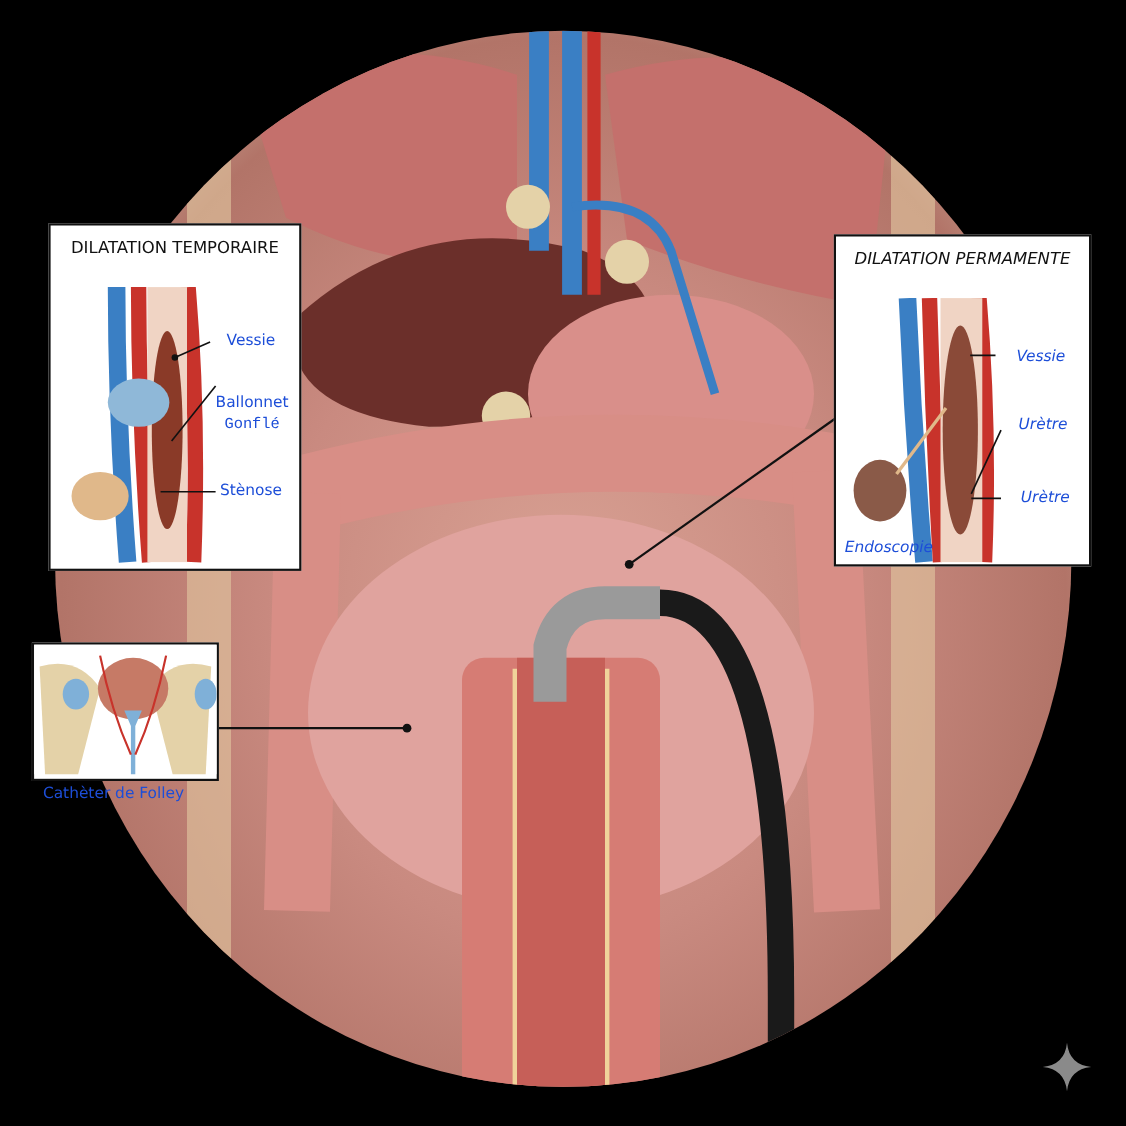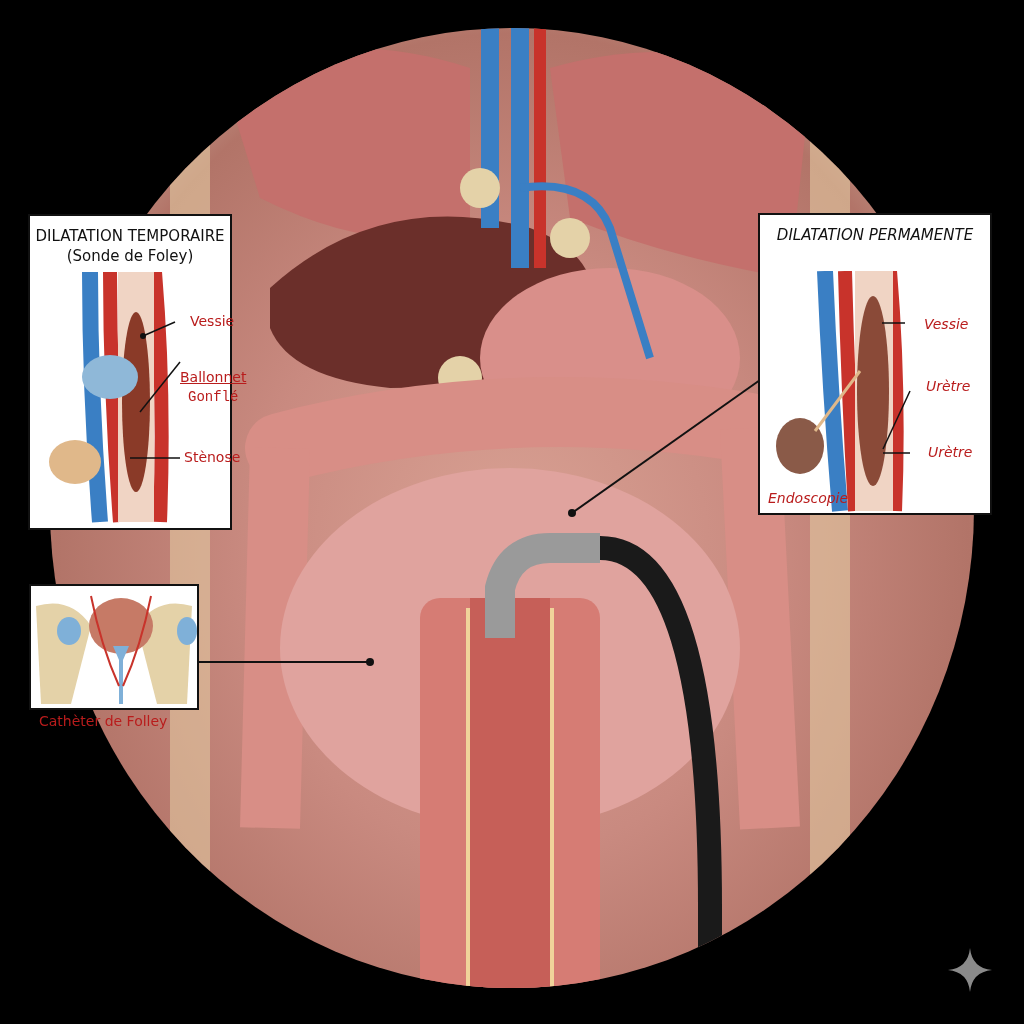--- a/index.html
+++ b/index.html
@@ -2,21 +2,21 @@
 <html><head>
 <meta charset="utf-8">
 <style>
   html,body{margin:0;padding:0;background:#000;}
   body{width:1024px;height:1024px;position:relative;overflow:hidden;font-family:"DejaVu Sans","Liberation Sans",sans-serif;}
   .scene{position:absolute;left:0;top:0;width:1024px;height:1024px;}
   .circle{position:absolute;left:50px;top:28px;width:924px;height:960px;border-radius:50%;overflow:hidden;
     background:radial-gradient(ellipse at 50% 55%,#d9a294 0%,#c98a80 40%,#b27468 70%,#d8c7b2 92%,#e6dccb 100%);}
   .inset{position:absolute;background:#fff;border:2px solid #111;box-sizing:border-box;}
   .inset .title{font-size:15px;color:#111;text-align:center;line-height:20px;}
-  .lbl{position:absolute;font-size:14px;color:#b91c1c;line-height:18px;white-space:nowrap;}
+  .lbl{position:absolute;font-size:14px;color:#1d4ed8;line-height:18px;white-space:nowrap;}
   .sparkle{position:absolute;right:30px;bottom:30px;width:48px;height:48px;}
 </style>
 </head>
 <body>
 
 <div class="scene">
   <div class="circle">
     <svg width="924" height="960" viewBox="0 0 924 960">
 
       <rect x="120" y="0" width="40" height="960" fill="#e2c9a2" opacity="0.6"></rect>
@@ -52,38 +52,37 @@
     </svg>
   </div>
 
   <svg class="scene" width="1024" height="1024">
     <line x1="760" y1="380" x2="572" y2="513" stroke="#111" stroke-width="2"></line>
     <circle cx="572" cy="513" r="4" fill="#111"></circle>
     <line x1="198" y1="662" x2="370" y2="662" stroke="#111" stroke-width="2"></line>
     <circle cx="370" cy="662" r="4" fill="#111"></circle>
   </svg>
 
-  <div class="inset" style="left:28px;top:203px;width:204px;height:316px;margin-top:11px;">
+  <div class="inset" style="left:44px;top:203px;width:230px;height:316px;">
     <div class="title" style="margin-top:10px;">DILATATION TEMPORAIRE</div>
-    <div class="title">(Sonde de Foley)</div>
     <svg style="position:absolute;left:0;top:56px;" width="230" height="258">
       <path d="M60 0 Q60 120 70 250" stroke="#3a7fc4" stroke-width="16" fill="none"></path>
       <path d="M80 0 Q80 120 90 250" stroke="#c8332b" stroke-width="14" fill="none"></path>
       <path d="M125 0 Q135 120 130 250" stroke="#c8332b" stroke-width="14" fill="none"></path>
       <rect x="88" y="0" width="36" height="250" fill="#f0d4c4"></rect>
       <ellipse cx="106" cy="130" rx="14" ry="90" fill="#8a3a28"></ellipse>
       <ellipse cx="80" cy="105" rx="28" ry="22" fill="#8fb8d8"></ellipse>
       <ellipse cx="45" cy="190" rx="26" ry="22" fill="#e0b88a"></ellipse>
       <circle cx="113" cy="64" r="3" fill="#111"></circle>
       <line x1="113" y1="64" x2="145" y2="50" stroke="#111" stroke-width="1.5"></line>
       <line x1="110" y1="140" x2="150" y2="90" stroke="#111" stroke-width="1.5"></line>
       <line x1="100" y1="186" x2="150" y2="186" stroke="#111" stroke-width="1.5"></line>
     </svg>
     <span class="lbl" style="left:160px;top:96px;">Vessie</span>
-    <span class="lbl" style="left:150px;top:152px;text-decoration:underline;">Ballonnet</span>
+    <span class="lbl" style="left:150px;top:152px;">Ballonnet</span>
     <span class="lbl" style="left:158px;top:172px;font-family:Liberation Mono, monospace;">Gonflé</span>
     <span class="lbl" style="left:154px;top:232px;">Stènose</span>
   </div>
 
   <div class="inset" style="left:758px;top:213px;width:234px;height:302px;font-style:italic;">
     <div class="title" style="margin-top:10px;">DILATATION PERMAMENTE</div>
     <svg style="position:absolute;left:0;top:56px;" width="234" height="244">
       <path d="M65 0 Q70 120 80 240" stroke="#3a7fc4" stroke-width="16" fill="none"></path>
       <path d="M85 0 Q88 120 95 240" stroke="#c8332b" stroke-width="14" fill="none"></path>
       <path d="M130 0 Q140 120 135 240" stroke="#c8332b" stroke-width="14" fill="none"></path>

